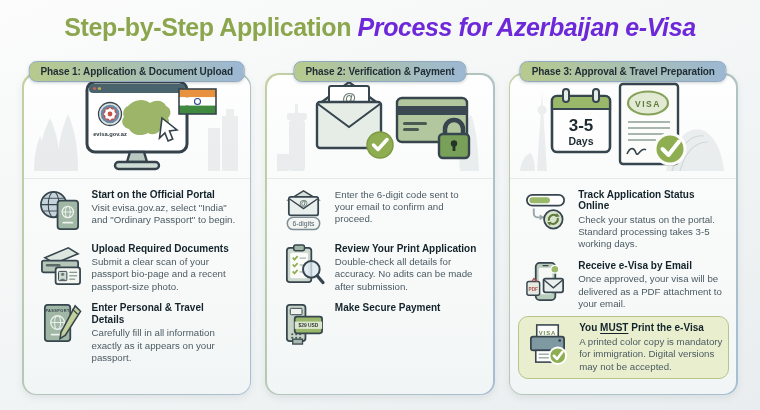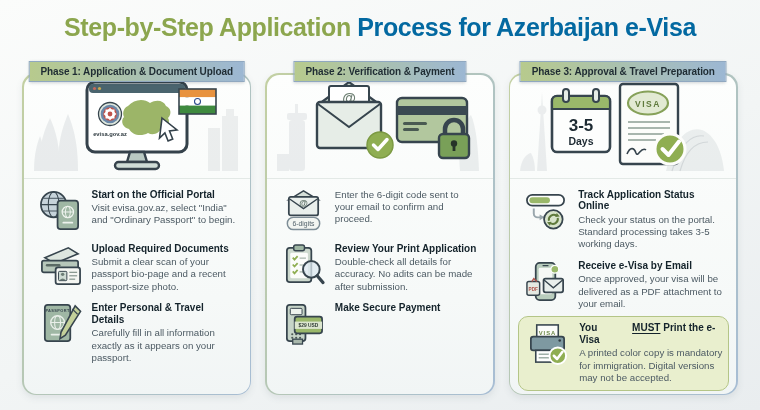--- a/index.html
+++ b/index.html
@@ -4,54 +4,54 @@
 <style>
   * { margin:0; padding:0; box-sizing:border-box; }
   html,body { width:760px; height:410px; overflow:hidden; }
   body {
     font-family:"Liberation Sans", sans-serif;
     background:linear-gradient(160deg,#fbfcfb 0%,#f2f5f5 55%,#e9edef 100%);
     color:#2e3a40;
   }
   .page-title { text-align:center; margin-top:13px; font-size:25px; font-weight:800; letter-spacing:-0.4px; }
   .title-highlight { color:#8ca64e;margin-top:40px; }
-  .title-rest { color:#0369a1; }
+  .title-rest { color:#6d28d9;font-style:italic; }
 
   .cards { display:flex; gap:14px; padding:0 22px; margin-top:31px; }
   .card {
     position:relative; flex:1; height:322px; border-radius:14px; padding:1.5px;
     background:linear-gradient(115deg,#c3d0a2 0%,#b4c6b9 45%,#a7bdd4 100%);
     box-shadow:0 3px 7px rgba(70,90,100,.10);
   }
   .card-inner {
     height:100%; border-radius:12.5px; overflow:hidden; position:relative;
     background:linear-gradient(180deg,#fdfefd 0%,#f6f9f8 70%,#f1f5f5 100%);
   }
   .pill {
     position:absolute; top:-12px; left:50%; transform:translateX(-50%); z-index:3;
     white-space:nowrap; background:linear-gradient(90deg,#b7ca8d,#9cb7d3);
-    border:1px solid #90a8c0; border-radius:0; padding:4px 11px;
+    border:1px solid #90a8c0; border-radius:8px; padding:4px 11px;
     font-size:10px; font-weight:700; color:#1f2c33; letter-spacing:-0.1px;
     box-shadow:0 1px 3px rgba(40,60,70,.22);
   }
   .illustration {
     height:104px; display:flex; align-items:center; justify-content:center;
     border-bottom:1px solid #e3e9e6; position:relative;
   }
   .illustration svg { display:block; }
   .steps { padding:9px 11px 6px 12px; display:flex; flex-direction:column; gap:7px; }
   .step { display:flex; gap:9px; align-items:flex-start; padding:1px 2px; }
   .step-icon { width:45px; height:45px; flex:none; }
   .step-title { font-size:10px; font-weight:700; color:#14232b; margin-bottom:2px; line-height:1.15; }
   .step-desc { font-size:9.7px; color:#4c5a63; line-height:1.28; }
   .step.highlight {
     background:#e9efce; border:1px solid #b4c587; border-radius:10px;
     padding:5px 6px; margin:-2px -4px 0 -4px;
   }
-  .emph { text-decoration:underline; text-underline-offset:1.5px;margin-left:32px; }
+  .emph { text-decoration:underline; text-underline-offset:1.5px; }
   svg text { font-family:"Liberation Sans", sans-serif; }
 </style>
 </head>
 <body>
 
 <div class="page-title">
   <span class="title-highlight">Step-by-Step Application </span><span class="title-rest">Process for Azerbaijan e-Visa</span>
 </div>
 
 <div class="cards">

